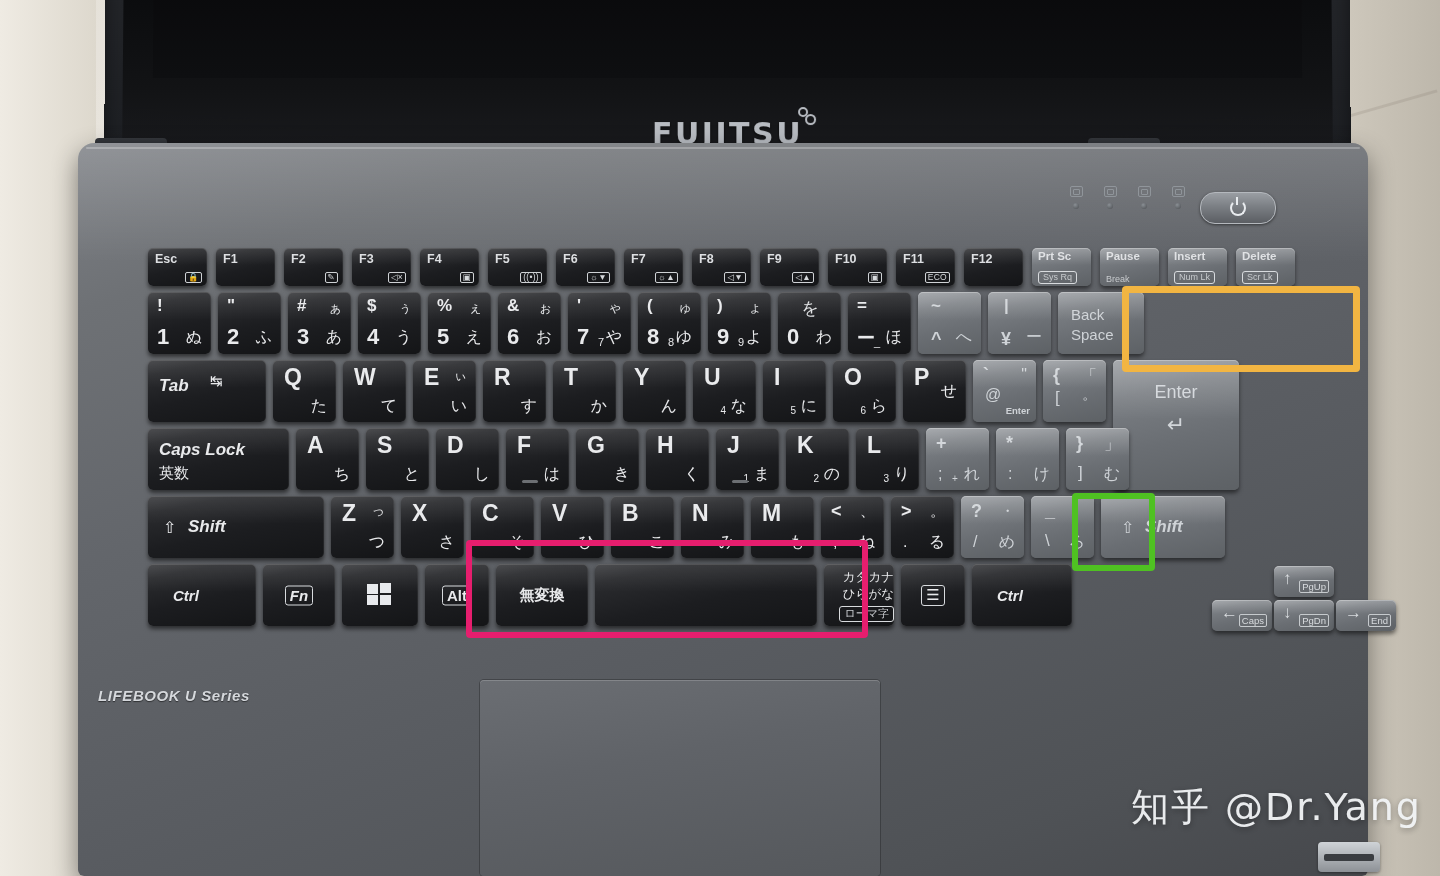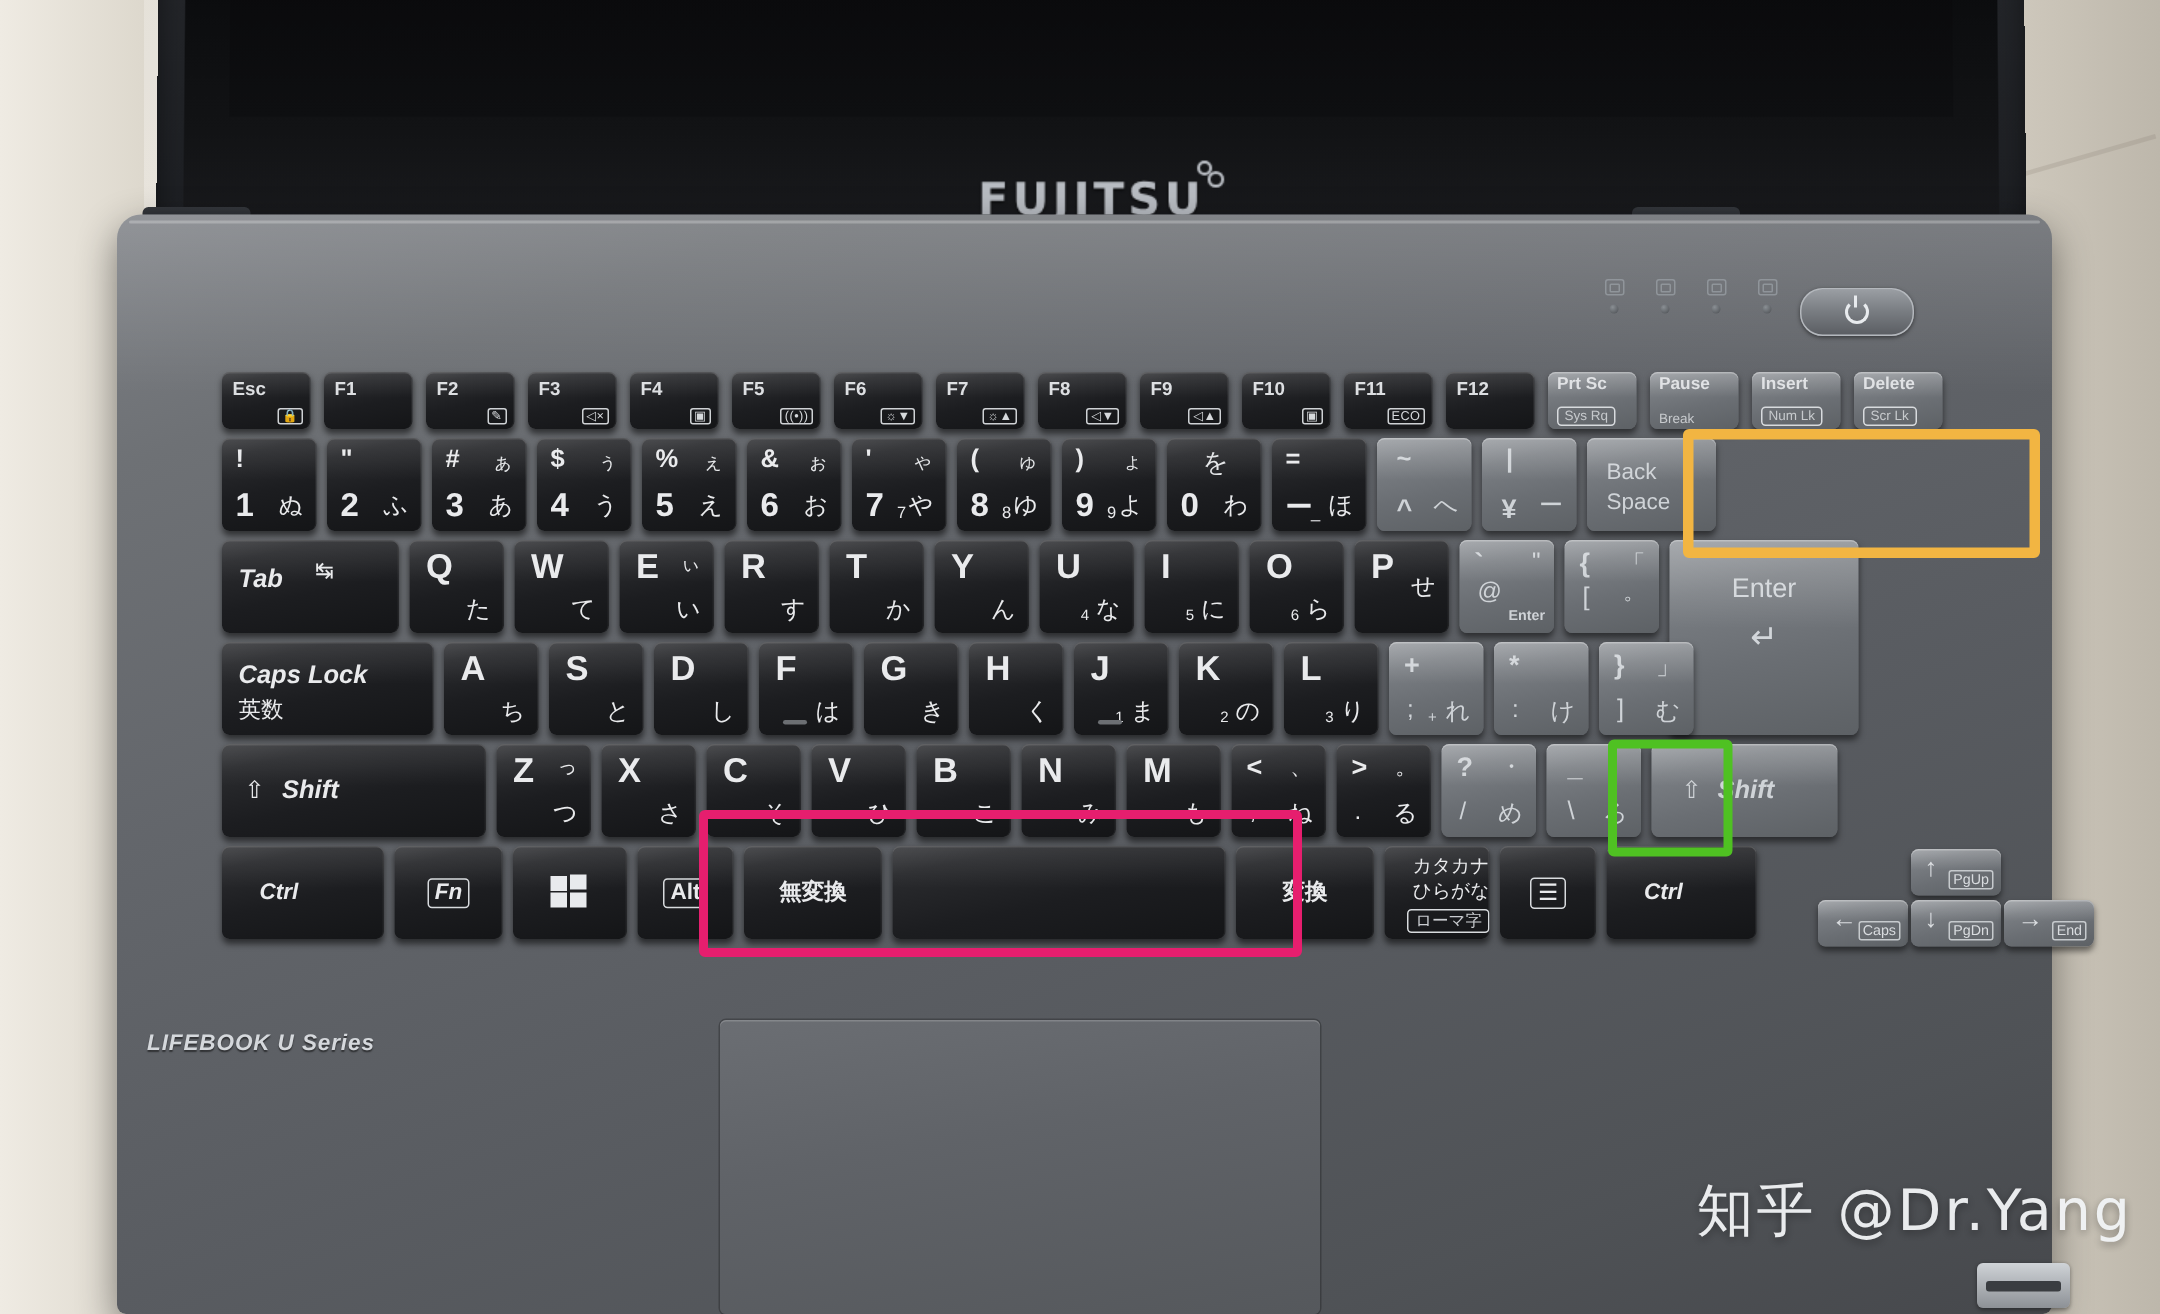--- a/index.html
+++ b/index.html
@@ -570,23 +570,20 @@
             <i></i>
           </span>
       </div>
       <div class="key ak" style="width:64px;margin-right:7px;">
         <span class="centerlbl" style="font-size:0;"><span class="boxtxt" style="font-size:15px;">Alt</span></span>
       </div>
       <div class="key ak" style="width:92px;margin-right:7px;">
         <span class="jlbl">無変換</span>
       </div>
       <div class="key ak" style="width:222px;margin-right:7px;"></div>
-      <div class="key ak" style="width:92px;margin-right:7px;">
-        <span class="jlbl">変換</span>
-      </div>
       <div class="key ak" style="width:70px;margin-right:7px;">
         <span class="kk3" style="top:5px;font-size:12.5px;">カタカナ</span>
         <span class="kk3" style="top:22px;font-size:12.5px;">ひらがな</span>
         <span class="kk3" style="bottom:5px;font-size:0;"><span class="boxtxt" style="font-size:11px;color:#c9ccd0;">ローマ字</span></span>
       </div>
       <div class="key ak" style="width:64px;margin-right:7px;">
         <span class="centerlbl" style="font-size:0;"><span class="boxtxt" style="font-size:15px;font-family:'DejaVu Sans',sans-serif;">☰</span></span>
       </div>
       <div class="key ak" style="width:100px;">
         <span class="ctl">Ctrl</span>

